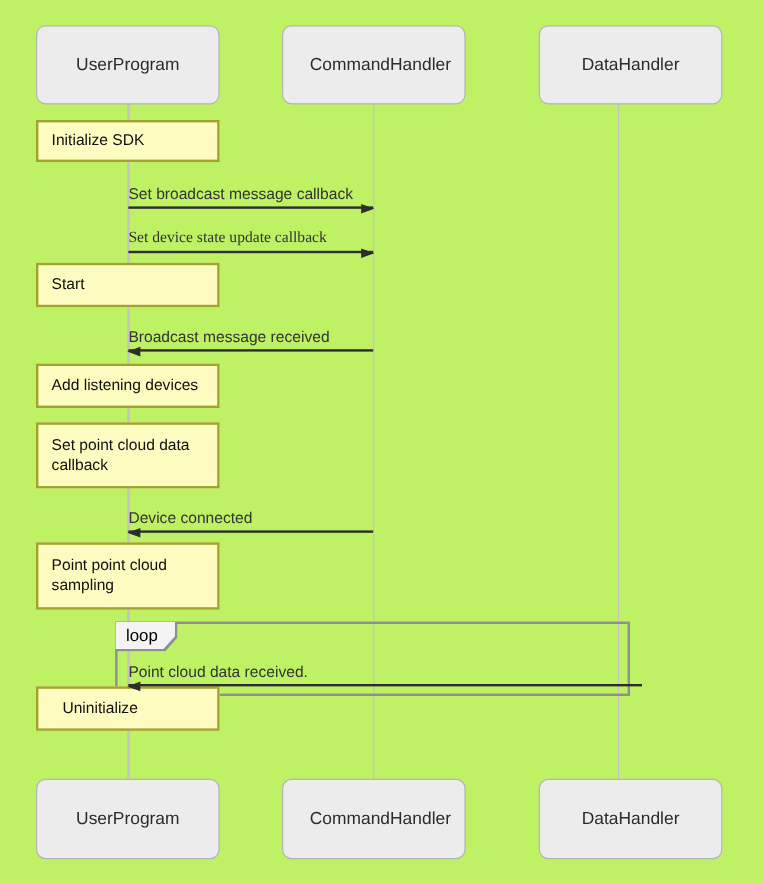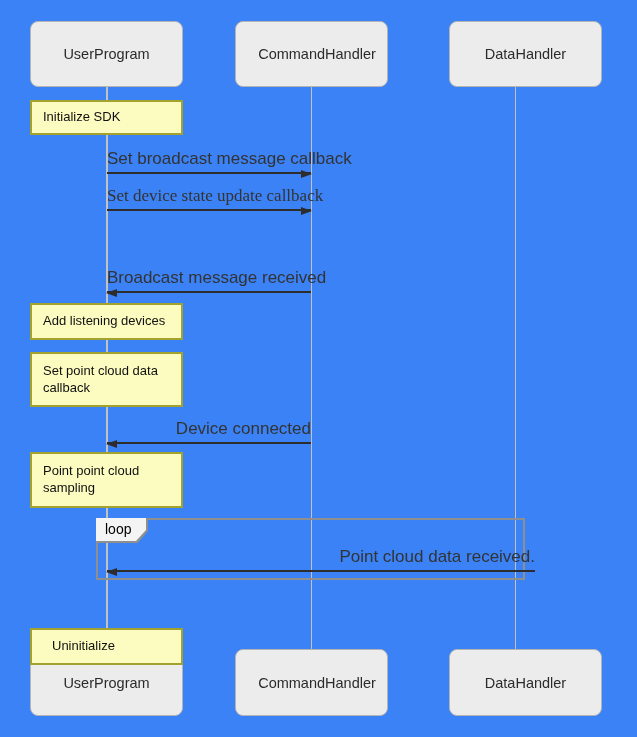--- a/index.html
+++ b/index.html
@@ -1,20 +1,20 @@
 <!DOCTYPE html>
 <html><head>
 <meta charset="utf-8">
 <style>
   html, body { margin: 0; padding: 0; background: #ffffff; }
   .diagram {
     position: relative;
     width: 637px;
     height: 737px;
-    background: #3b82f6;
+    background: #bef264;
     font-family: "Liberation Sans", sans-serif;
     overflow: hidden;
   }
 
   
   .lifeline {
     position: absolute;
     top: 87px;
     height: 562px;
     width: 1.5px;
@@ -61,31 +61,31 @@
     font-size: 13px;
     line-height: 1.3;
     color: #101010;
     z-index: 4;
   }
   .n1 { top: 100px; height: 35px; }
   .n2 { top: 219px; height: 37px; }
   .n3 { top: 303px; height: 37px; }
   .n4 { top: 352px; height: 55px; }
   .n5 { top: 452px; height: 56px; }
-  .n6 { top: 628px; height: 37px; padding-left: 20px; }
+  .n6 { top: 572px; height: 37px; padding-left: 20px; }
 
   
   .msg { position: absolute; height: 23px; z-index: 6; }
   .msg .label {
     position: absolute;
     bottom: 5px;
     left: 0;
     width: 100%;
-    text-align: right;
-    font-size: 17px;
+    text-align: left;
+    font-size: 13px;
     color: #333333;
     white-space: nowrap;
   }
   .msg .line {
     position: absolute;
     bottom: 0;
     left: 0;
     right: 0;
     height: 2px;
     background: #2d2d2d;
@@ -180,20 +180,23 @@
   <div class="participant p-bot px-2">
     <span>CommandHandler</span>
   </div>
   <div class="participant p-bot px-3">
     <span>DataHandler</span>
   </div>
 
   <div class="note n1">
     <span>Initialize SDK</span>
   </div>
+  <div class="note n2">
+    <span>Start</span>
+  </div>
   <div class="note n3">
     <span>Add listening devices</span>
   </div>
   <div class="note n4">
     <span>Set point cloud data callback</span>
   </div>
   <div class="note n5">
     <span>Point point cloud sampling</span>
   </div>
   <div class="note n6">

